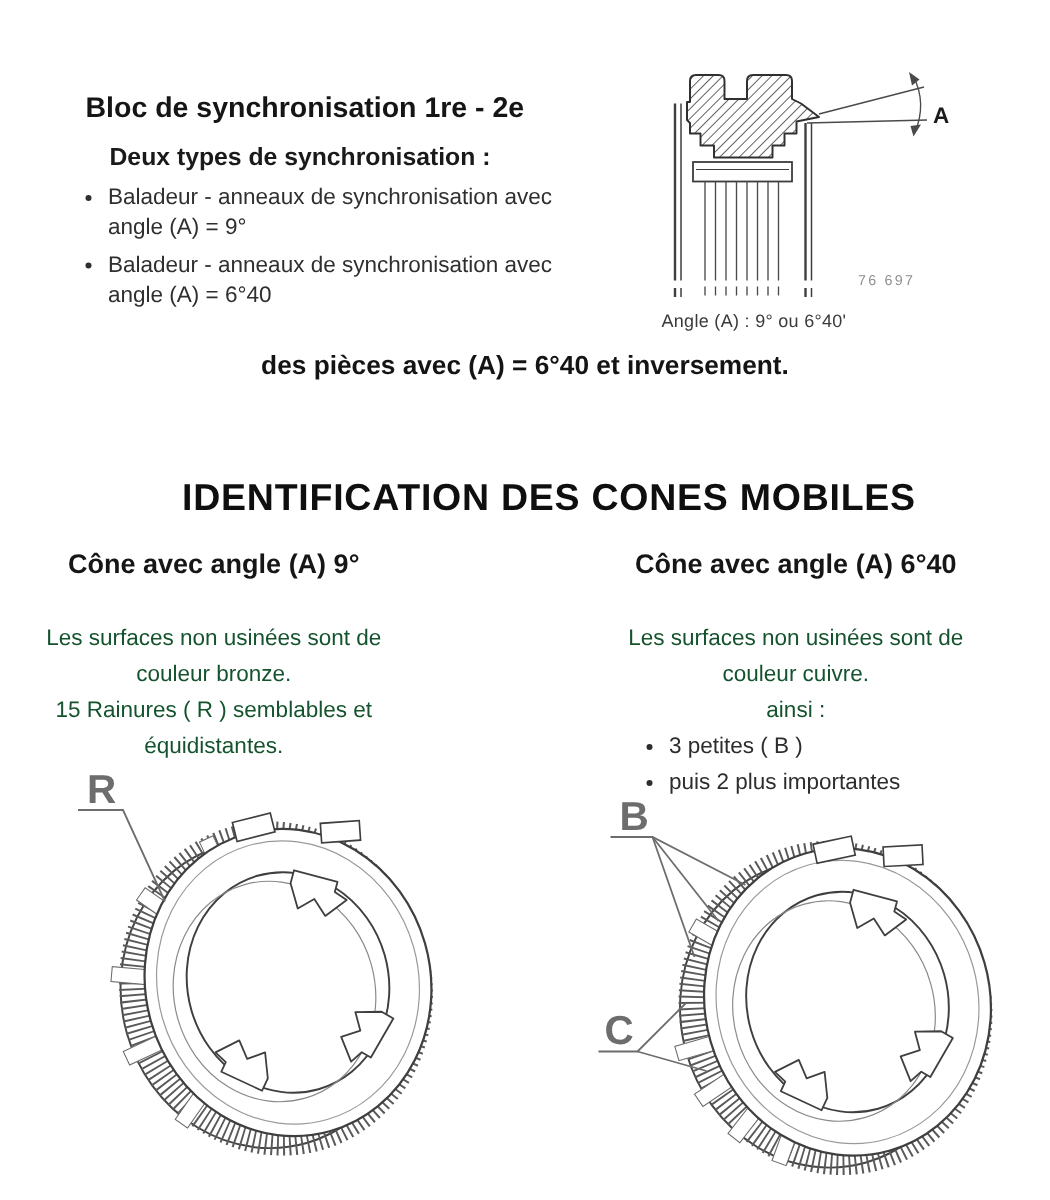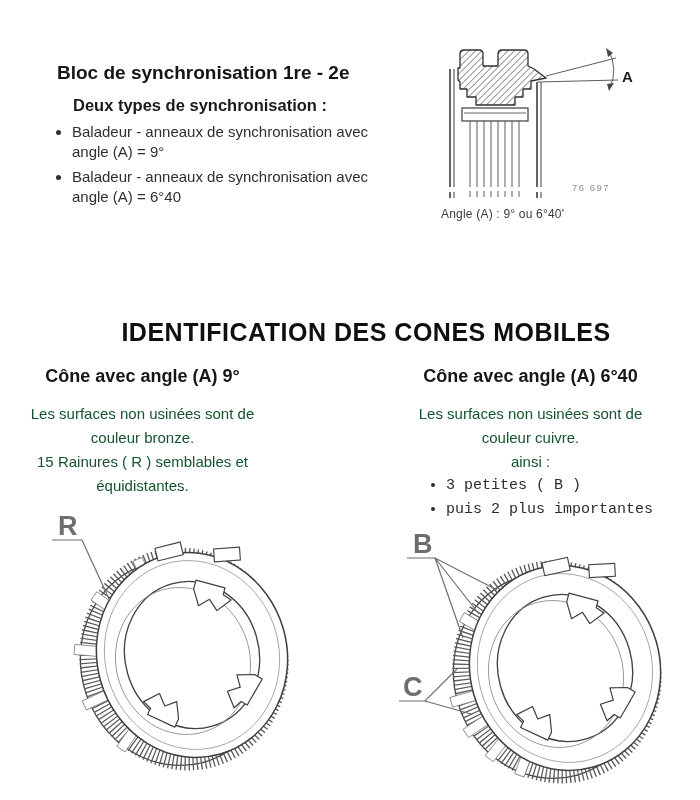--- a/index.html
+++ b/index.html
@@ -24,24 +24,24 @@
     font-size:17.5px; font-weight:bold; line-height:24px; color:#141414; }
 
   
   .sec-title { position:absolute; left:16px; top:318px; width:700px; text-align:center;
     font-size:25px; font-weight:bold; letter-spacing:.5px; color:#0f0f0f; }
 
   
   .col { position:absolute; top:366px; text-align:center; }
   .col-left  { left:0px;   width:285px; }
   .col-right { left:378px; width:305px; }
-  .col h3 { font-size:18px; font-weight:bold; color:#161616; margin-bottom:15px; }
+  .col h3 { font-size:18px; font-weight:bold; color:#161616; margin-bottom:27px; }
   .col .bodyline { font-size:15px; line-height:24px; color:#14532d; }
   .col ul { list-style:disc; text-align:left; margin-left:52px; padding-left:16px;
-    font-size:15px; line-height:24px; color:#2d2d2d;font-family:Liberation Mono, monospace; }
+    font-size:15px; line-height:24px; color:#2d2d2d; }
 
   
   .fig-ring-left  { position:absolute; left:30px;  top:495px; width:305px; height:300px; }
   .fig-ring-right { position:absolute; left:393px; top:520px; width:307px; height:282px; }
 
   svg text.marker { font-family:"Liberation Sans","DejaVu Sans",sans-serif;
     font-weight:bold; font-size:27px; fill:#6d6d6d; }
   svg text.angleA { font-family:"Liberation Sans","DejaVu Sans",sans-serif;
     font-weight:bold; font-size:15px; fill:#1c1c1c; }
 </style>
@@ -99,20 +99,21 @@
       <path d="M179 27 Q188 45 180 64" fill="none" stroke="#4a4a4a" stroke-width=".9"></path>
       <polygon points="176,24 183,29 178,33" fill="#4a4a4a"></polygon>
       <polygon points="177,60 184,59 179,67" fill="#4a4a4a"></polygon>
       <text class="angleA" x="192" y="58">A</text>
     </g>
   </svg>
   <div class="figref">76 697</div>
   <div class="figcap">Angle (A) : 9° ou 6°40'</div>
 
   <div class="warning">
+    <div>des pièces avec (A) = 6°40 et inversement.</div>
   </div>
 
   <div class="sec-title">IDENTIFICATION DES CONES MOBILES</div>
 
   <div class="col col-left">
     <h3>Cône avec angle (A) 9°</h3>
     <div class="bodyline">Les surfaces non usinées sont de</div>
     <div class="bodyline">couleur bronze.</div>
     <div class="bodyline">15 Rainures ( R ) semblables et</div>
     <div class="bodyline">équidistantes.</div>

